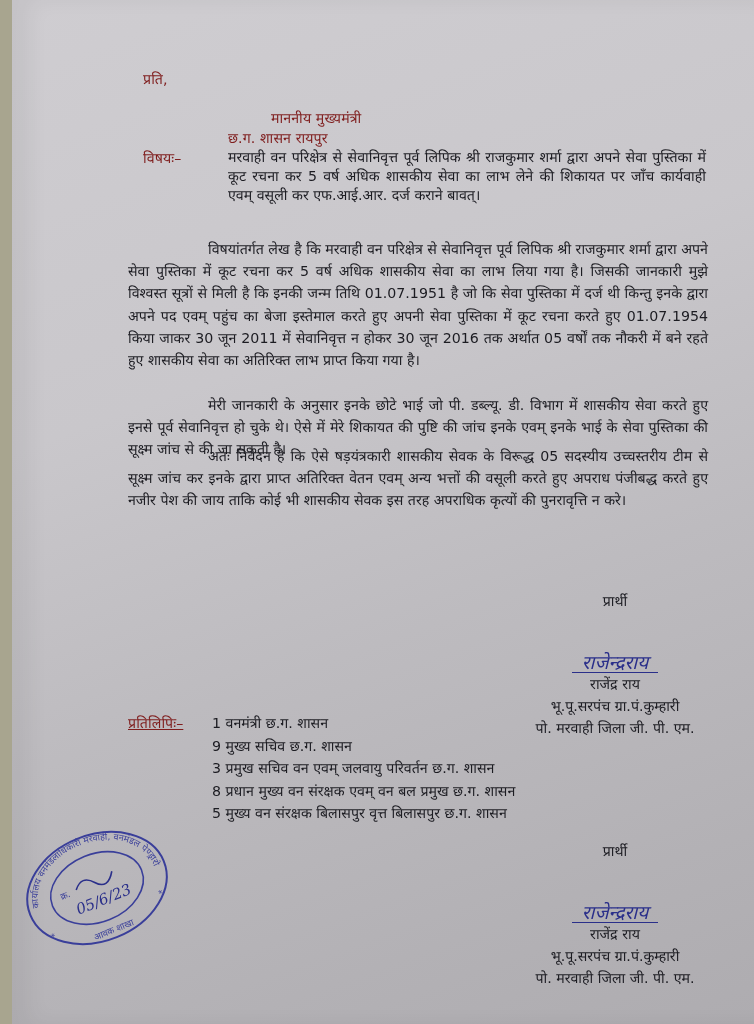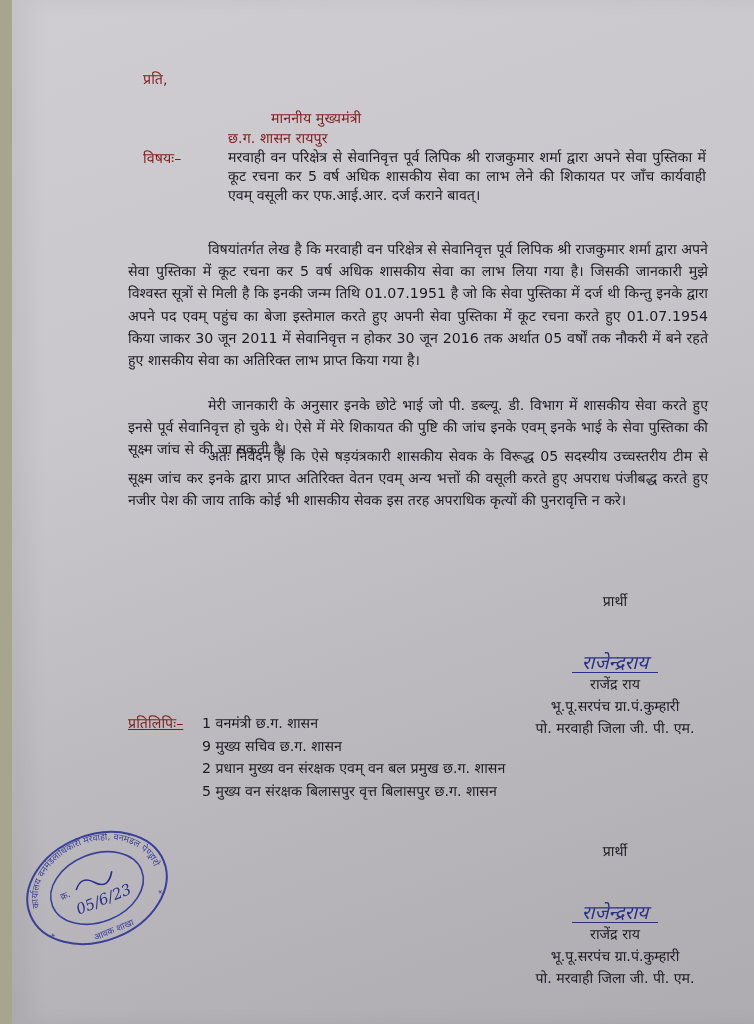--- a/index.html
+++ b/index.html
@@ -13,21 +13,21 @@
     position: absolute; left: 12px; top: 0; width: 742px; height: 1024px;
     background: linear-gradient(160deg, #cfcdd1 0%, #c9c7cb 35%, #bdbbbf 60%, #b3b1b5 85%, #aeacb0 100%);
     box-shadow: inset 18px 0 20px rgba(0,0,0,0.05);
   }
   .edge { position:absolute; left:0; top:0; width:12px; height:1024px; background:#a8a58f; }
   .txt { position: absolute; color: #7f1d1d; font-size: 14.2px; line-height: 22.5px; letter-spacing: 0.1px; }
   .para { position:absolute; left:128px; width:580px; color:#1c1c22; font-size:14.2px; line-height:22.2px; text-align:justify; }
   .indent { text-indent: 80px; }
   .sig-block { position:absolute; text-align:center; color:#1c1c22; font-size:14.2px; line-height:22px; }
   .signature { font-family: "DejaVu Serif", serif; font-style: italic; color:#2a2f8a; font-size:19px; border-bottom:1.5px solid #2a2f8a; display:inline-block; padding:0 10px; line-height:20px;margin-top:40px; }
-  .cc-list { position:absolute; left:202px; top:712px; color:#1c1c22; font-size:14.2px; line-height:22.6px; }
+  .cc-list { position:absolute; left:212px; top:712px; color:#1c1c22; font-size:14.2px; line-height:22.6px; }
   .stamp {
     position:absolute; left:22px; top:832px; width:150px; height:112px;
     transform: rotate(-22deg);
   }
 </style>
 </head>
 <body>
 
 <div class="edge"></div>
 <div class="paper"></div>
@@ -49,21 +49,22 @@
   <div><span class="signature">राजेन्द्रराय</span></div>
   <div style="margin-top:-2px;">राजेंद्र राय</div>
   <div>भू.पू.सरपंच ग्रा.पं.कुम्हारी</div>
   <div>पो. मरवाही जिला जी. पी. एम.</div>
 </div>
 
 <div class="txt" style="left:128px; top:712px;text-decoration:underline;">प्रतिलिपिः–</div>
 <div class="cc-list">
   <div>1 वनमंत्री छ.ग. शासन</div>
   <div>9 मुख्य सचिव छ.ग. शासन</div>
-  <div>2 प्रधान मुख्य वन संरक्षक एवम् वन बल प्रमुख छ.ग. शासन</div>
+  <div>3 प्रमुख सचिव वन एवम् जलवायु परिवर्तन छ.ग. शासन</div>
+  <div>8 प्रधान मुख्य वन संरक्षक एवम् वन बल प्रमुख छ.ग. शासन</div>
   <div>5 मुख्य वन संरक्षक बिलासपुर वृत्त बिलासपुर छ.ग. शासन</div>
 </div>
 
 <div class="stamp">
   <svg width="150" height="112" viewBox="0 0 150 112">
     <defs>
       <path id="arcTop" d="M 14 56 A 61 46 0 0 1 136 56"></path>
     </defs>
     <ellipse cx="75" cy="56" rx="72" ry="53" fill="none" stroke="#3a3f9a" stroke-width="2"></ellipse>
     <ellipse cx="75" cy="56" rx="48" ry="34" fill="none" stroke="#3a3f9a" stroke-width="1.6"></ellipse>

